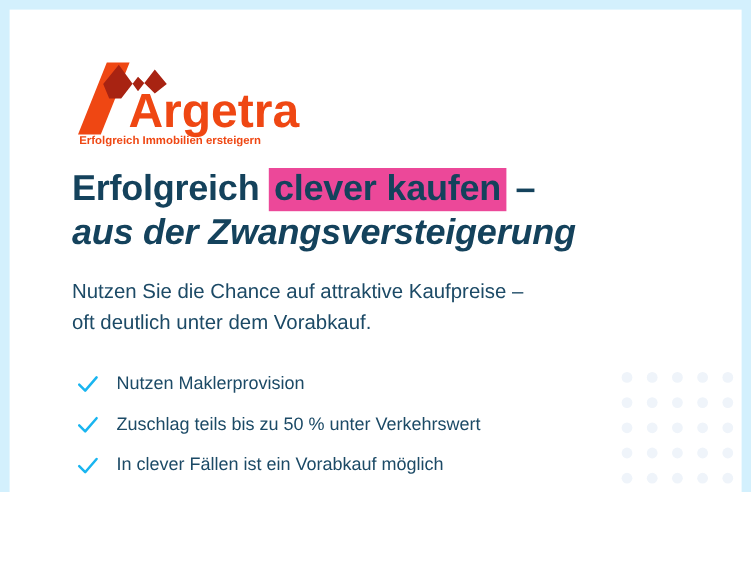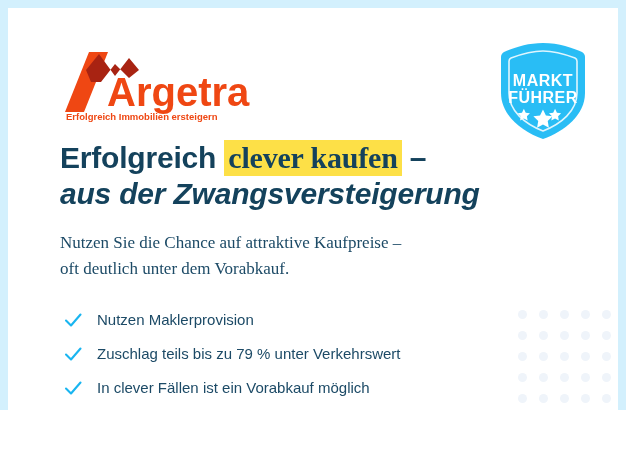--- a/index.html
+++ b/index.html
@@ -80,41 +80,39 @@
     width: 500px;
     margin: 0;
     font-size: 30px;
     line-height: 36px;
     font-weight: bold;
     color: #14425c;
     letter-spacing: -0.2px;
     z-index: 2;
   }
   .headline .hl {
-    background: #fde047;
+    background: #ec4899;
     padding: 1px 4px 2px 4px;
     box-decoration-break: clone;
-    font-family: Liberation Serif, serif;
     -webkit-box-decoration-break: clone;
   }
   .headline .line2 { display: block; font-style: italic; }
 
   
   .subhead {
     position: absolute;
     left: 52px;
     top: 222px;
     width: 500px;
     margin: 0;
     font-size: 17px;
     line-height: 26px;
     font-weight: normal;
     color: #1c4a66;
     z-index: 2;
-    font-family: Liberation Serif, serif;
   }
   .subhead span { display: block; }
 
   
   .benefits {
     position: absolute;
     left: 55px;
     top: 296px;
     margin: 0;
     padding: 0;
@@ -192,35 +190,20 @@
           <path d="M2 62 L26 2 L45 2 L21 62 Z" fill="#ef4713"></path>
 
           <path d="M23 20 L36 4 L52 26 L66 8 L76 20 L66 28 L52 14 L38 32 L28 32 Z" fill="#a82312"></path>
           <path d="M36 4 L52 26 L66 8 L76 20 L84 12 L84 24 L66 40 L52 22 L40 38 L28 38 L23 20 Z" fill="#ef4713" opacity="0"></path>
         </g>
         <text x="44" y="56" font-family="'Liberation Sans', sans-serif" font-size="40" font-weight="bold" fill="#ef4713">Argetra</text>
         <text x="3" y="70" font-family="'Liberation Sans', sans-serif" font-size="9.5" font-weight="bold" fill="#ef4713">Erfolgreich Immobilien ersteigern</text>
       </svg>
     </div>
 
-    <div class="badge">
-      <svg width="96" height="100" viewBox="0 0 96 100" xmlns="http://www.w3.org/2000/svg">
-        <g>
-          <path d="M48 2 C32 2 18 7 9 11 C7 12 6 14 6 16 L6 52 C6 74 26 90 48 98 C70 90 90 74 90 52 L90 16 C90 14 89 12 87 11 C78 7 64 2 48 2 Z" fill="#29bdf5"></path>
-          <path d="M48 10 C35 10 24 14 16 17 C14.5 17.7 14 19 14 20.3 L14 52 C14 70 30 83 48 90 C66 83 82 70 82 52 L82 20.3 C82 19 81.5 17.7 80 17 C72 14 61 10 48 10 Z" fill="none" stroke="#ffffff" stroke-width="1.6" opacity="0.85"></path>
-        </g>
-        <text x="48" y="45" text-anchor="middle" font-family="'Liberation Sans', sans-serif" font-size="16" font-weight="bold" fill="#ffffff" letter-spacing="0.5">MARKT</text>
-        <text x="48" y="62" text-anchor="middle" font-family="'Liberation Sans', sans-serif" font-size="16" font-weight="bold" fill="#ffffff" letter-spacing="0.5">FÜHRER</text>
-        <g fill="#ffffff">
-          <path d="M30 70 l2.4 4.9 5.4 0.8 -3.9 3.8 0.9 5.4 -4.8 -2.6 -4.8 2.6 0.9 -5.4 -3.9 -3.8 5.4 -0.8 Z" transform="scale(0.78) translate(7,17)"></path>
-          <path d="M48 66 l3.1 6.3 7 1 -5.1 4.9 1.2 7 -6.2 -3.3 -6.2 3.3 1.2 -7 -5.1 -4.9 7 -1 Z" transform="scale(0.95) translate(2.5,6)"></path>
-          <path d="M66 70 l2.4 4.9 5.4 0.8 -3.9 3.8 0.9 5.4 -4.8 -2.6 -4.8 2.6 0.9 -5.4 -3.9 -3.8 5.4 -0.8 Z" transform="scale(0.78) translate(11,17)"></path>
-        </g>
-      </svg>
-    </div>
 
     <h1 class="headline">
       <span>Erfolgreich </span><span class="hl">clever kaufen</span><span> –</span>
       <span class="line2">aus der Zwangsversteigerung</span>
     </h1>
 
     <p class="subhead">
       <span>Nutzen Sie die Chance auf attraktive Kaufpreise –</span>
       <span>oft deutlich unter dem Vorabkauf.</span>
     </p>
@@ -229,21 +212,21 @@
       <li>
         <svg class="check" viewBox="0 0 20 20">
           <path d="M3 10.5 L8 15.5 L17.5 4.5" fill="none" stroke="#19b5f0" stroke-width="2.1" stroke-linecap="round" stroke-linejoin="round"></path>
         </svg>
         <span class="benefit-text">Nutzen Maklerprovision</span>
       </li>
       <li>
         <svg class="check" viewBox="0 0 20 20">
           <path d="M3 10.5 L8 15.5 L17.5 4.5" fill="none" stroke="#19b5f0" stroke-width="2.1" stroke-linecap="round" stroke-linejoin="round"></path>
         </svg>
-        <span class="benefit-text">Zuschlag teils bis zu 79 % unter Verkehrswert</span>
+        <span class="benefit-text">Zuschlag teils bis zu 50 % unter Verkehrswert</span>
       </li>
       <li>
         <svg class="check" viewBox="0 0 20 20">
           <path d="M3 10.5 L8 15.5 L17.5 4.5" fill="none" stroke="#19b5f0" stroke-width="2.1" stroke-linecap="round" stroke-linejoin="round"></path>
         </svg>
         <span class="benefit-text">In clever Fällen ist ein Vorabkauf möglich</span>
       </li>
     </ul>
 
   </div>

